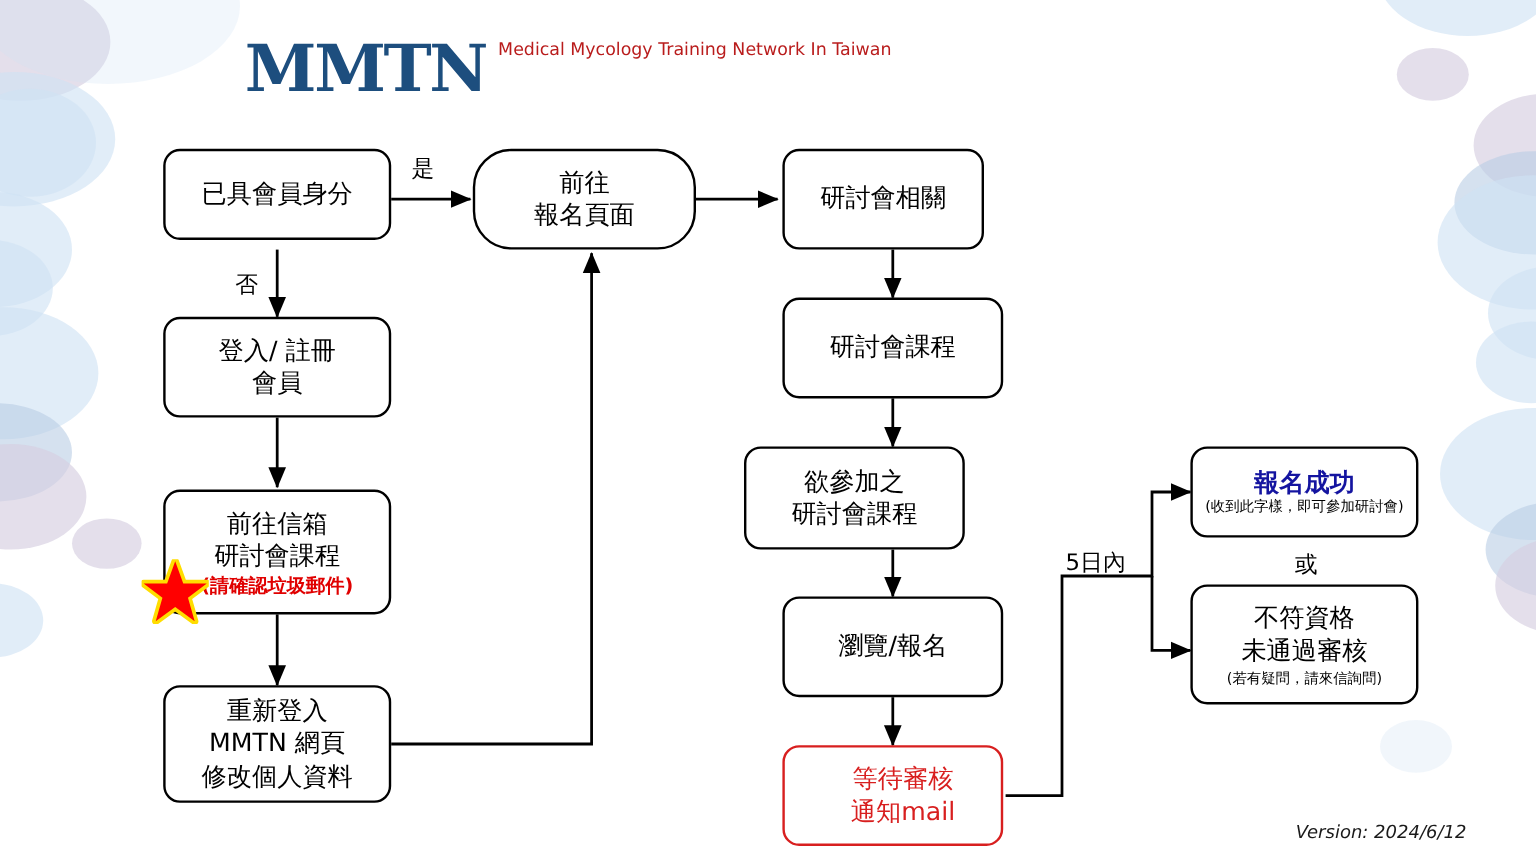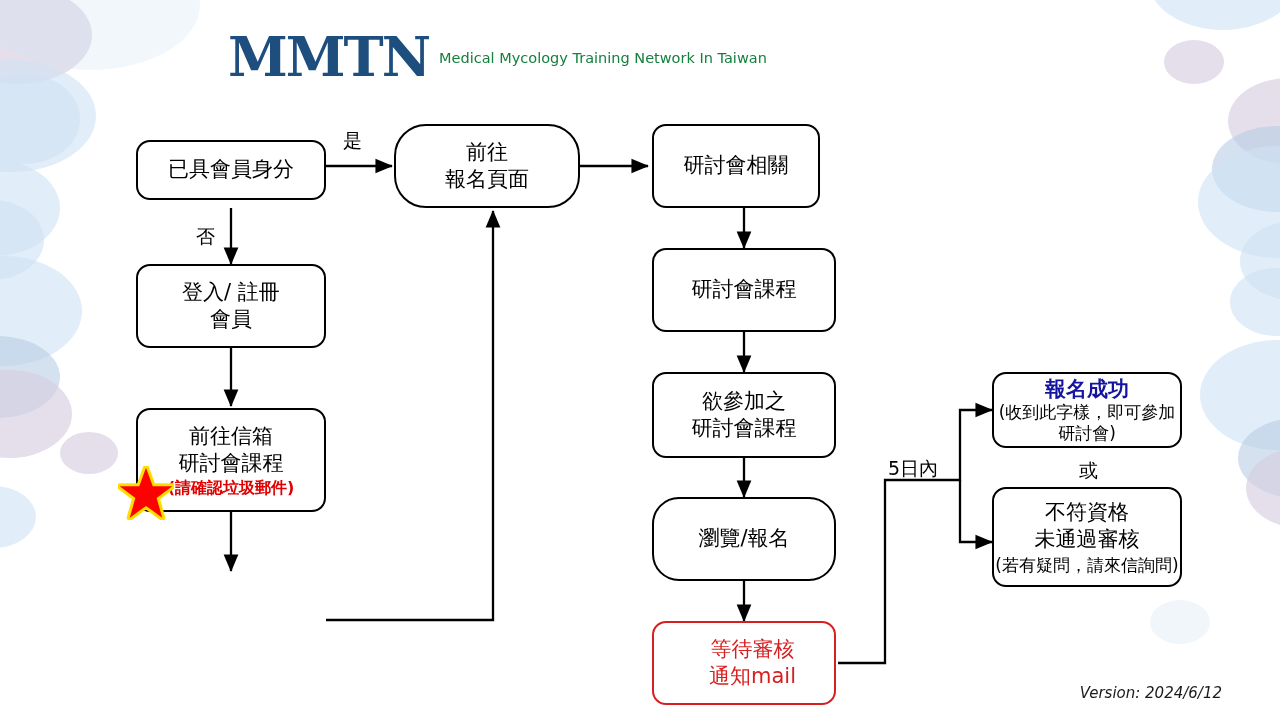--- a/index.html
+++ b/index.html
@@ -34,38 +34,38 @@
 
   
   #header {
     position: absolute;
     left: 0; top: 0;
     width: 1280px; height: 112px;
     z-index: 3;
   }
   #logo-block {
     position: absolute;
-    left: 228px; top: 30px;
+    left: 204px; top: 30px;
     display: flex;
-    align-items: center;
+    align-items: flex-start;
     gap: 10px;
   }
   #logo-mark {
     font-family: "DejaVu Serif", "Liberation Serif", serif;
     font-weight: 700;
     font-size: 54px;
     letter-spacing: -2px;
     color: #1d4e7e;
     line-height: 1;
   }
   #logo-tagline {
     font-family: "DejaVu Sans", "Liberation Sans", sans-serif;
     font-size: 14.5px;
     line-height: 1.33;
-    color: #15803d;
+    color: #b91c1c;
     padding-top: 3px;
     white-space: nowrap;
   }
   #page-title {
     position: absolute;
     left: 590px; top: 26px;
     font-family: "DejaVu Sans", "Liberation Sans", sans-serif;
     font-weight: 700;
     font-size: 57px;
     letter-spacing: 1px;
@@ -92,21 +92,21 @@
     z-index: 2;
     white-space: pre-line;
   }
   .node.red {
     border-color: #d81f1f;
     color: #d81f1f;
     padding-left: 17px;
   }
   .node .line { display: block; }
   .node .note {
-    font-size: 17px;
+    font-size: 12px;
     line-height: 1.2;
     margin-top: 1px;
   }
   .node .headline-blue {
     color: #1414a0;
     font-weight: 700;
     font-size: 21px;
     line-height: 1.15;
   }
 
@@ -221,55 +221,60 @@
 
       <path d="M960,480 L960,542 L992,542"></path>
     </g>
   </svg>
 
   <div class="edge-label" style="left:343px; top:128px;">是</div>
   <div class="edge-label" style="left:196px; top:224px;">否</div>
   <div class="edge-label" style="left:888px; top:446px;margin-top:10px;">5日內</div>
   <div class="edge-label" style="left:1079px; top:458px;">或</div>
 
-  <div class="node" style="left:136px; top:140px; width:190px; height:60px;">
+  <div class="node" style="left:136px; top:124px; width:190px; height:76px;">
     <span class="line">已具會員身分</span>
   </div>
 
   <div class="node" style="left:136px; top:264px; width:190px; height:84px;">
     <span class="line">登入/ 註冊
 會員</span>
   </div>
 
   <div class="node" style="left:136px; top:408px; width:190px; height:104px;">
     <span class="line">前往信箱</span>
     <span class="line">研討會課程</span>
     <span class="line" style="color:#e00000; font-weight:700; font-size:16px; line-height:1.2;">(請確認垃圾郵件)</span>
   </div>
 
+  <div class="node" style="left:136px; top:571px; width:190px; height:98px;">
+    <span class="line">重新登入
+MMTN 網頁
+修改個人資料</span>
+  </div>
 
   <div class="node" style="left:394px; top:124px; width:186px; height:84px;border-radius:32px;">
     <span class="line">前往
 報名頁面</span>
   </div>
 
   <div class="node" style="left:652px; top:124px; width:168px; height:84px;">
     <span class="line">研討會相關</span>
   </div>
 
   <div class="node" style="left:652px; top:248px; width:184px; height:84px;">
     <span class="line">研討會課程</span>
   </div>
 
-  <div class="node" style="left:652px; top:372px; width:184px; height:86px;font-family:Liberation Serif, serif;">
+  <div class="node" style="left:620px; top:372px; width:184px; height:86px;font-family:Liberation Serif, serif;">
     <span class="line">欲參加之
 研討會課程</span>
   </div>
 
-  <div class="node" style="left:652px; top:497px; width:184px; height:84px;border-radius:27px;">
+  <div class="node" style="left:652px; top:497px; width:184px; height:84px;">
     <span class="line">瀏覽/報名</span>
   </div>
 
   <div class="node red" style="left:652px; top:621px; width:184px; height:84px;">
     <span class="line">等待審核
 通知mail</span>
   </div>
 
   <div class="node" style="left:992px; top:372px; width:190px; height:76px;">
     <span class="headline-blue">報名成功</span>

